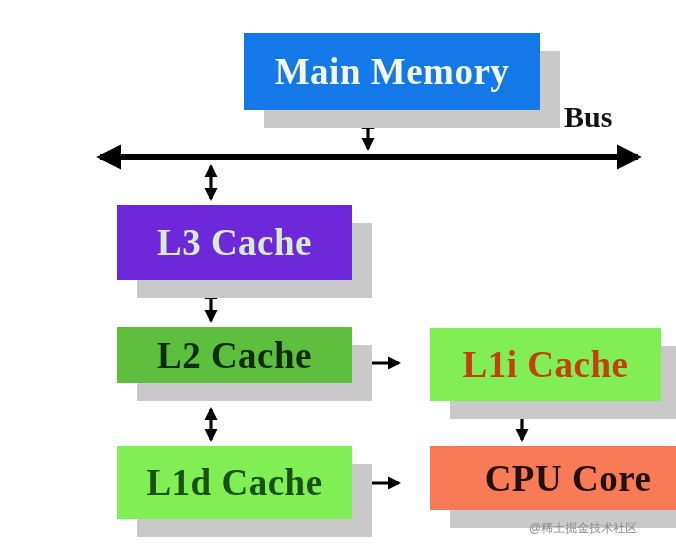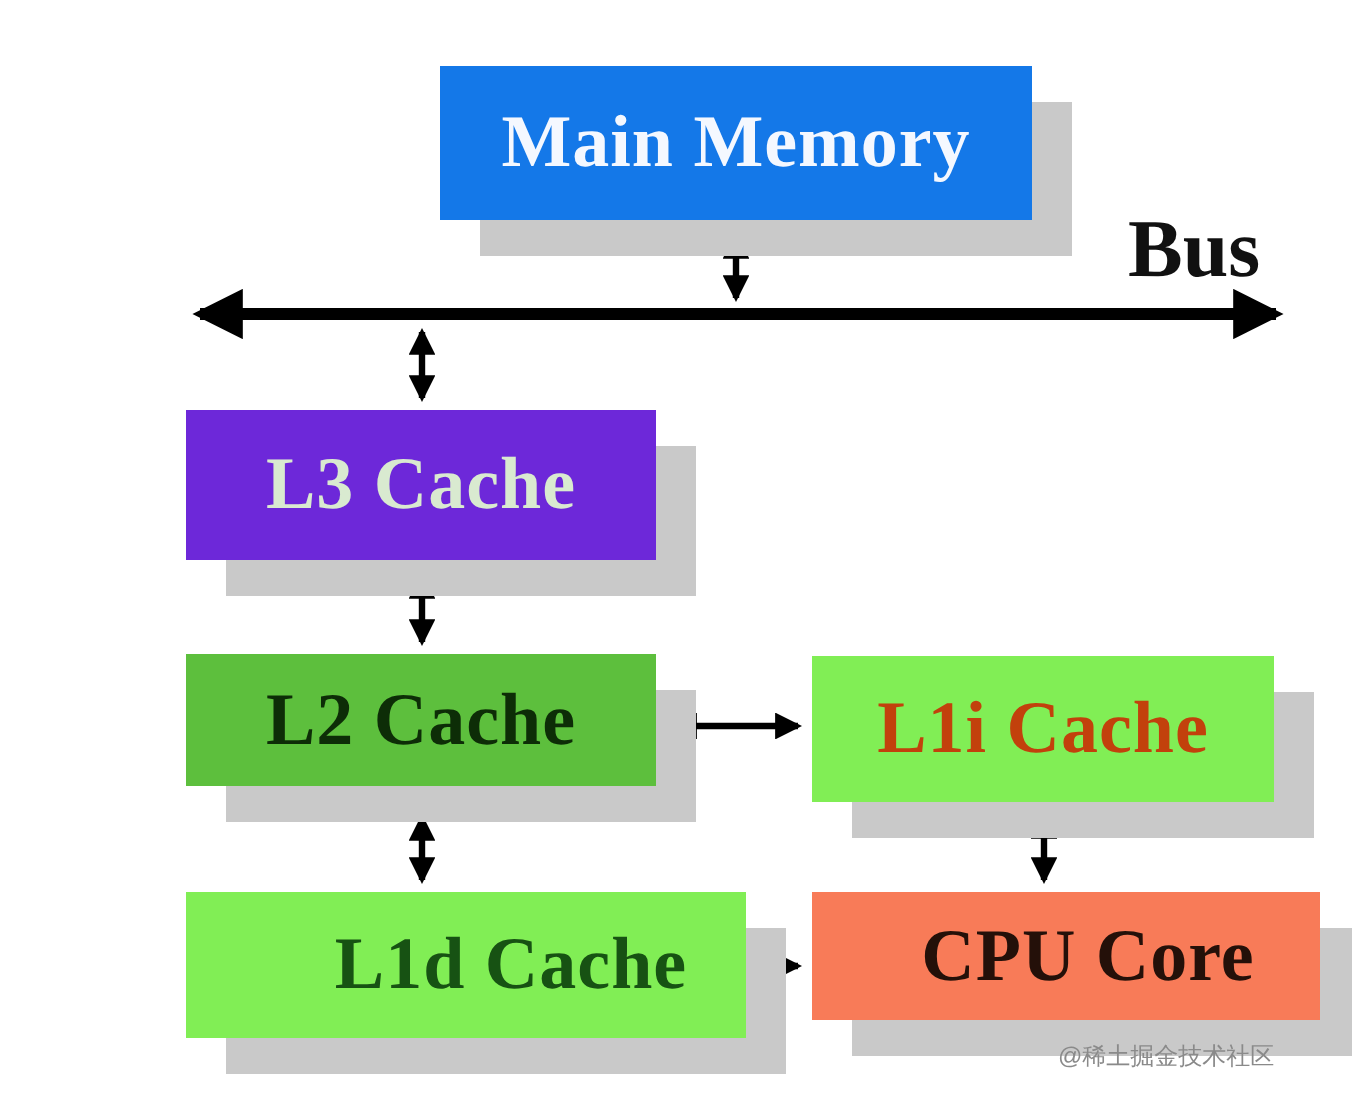--- a/index.html
+++ b/index.html
@@ -27,33 +27,34 @@
     position: absolute;
     box-shadow: 20px 18px 0 #c9c9c9;
     display: flex;
     align-items: center;
     justify-content: center;
     font-weight: bold;
     font-size: 37px;
     letter-spacing: 0.5px;
     white-space: nowrap;
     z-index: 2;
+    margin-left: 24px;
   }
   .node-main-memory { left: 220px; top: 33px;  width: 296px; height: 77px; }
   .node-l3          { left: 93px;  top: 205px; width: 235px; height: 75px; }
-  .node-l2          { left: 93px;  top: 327px; width: 235px; height: 66px; }
+  .node-l2          { left: 93px;  top: 327px; width: 235px; height: 56px; }
   .node-l1i         { left: 406px; top: 328px; width: 231px; height: 73px; }
-  .node-l1d         { left: 93px;  top: 446px; width: 235px; height: 73px; padding-left: 45px; }
+  .node-l1d         { left: 93px;  top: 446px; width: 235px; height: 73px; }
   .node-cpu         { left: 406px; top: 446px; width: 232px; height: 64px; padding-left: 22px; }
   .bus-label {
     position: absolute;
     left: 564px;
     top: 100px;
     font-weight: bold;
-    font-size: 41px;
+    font-size: 30px;
     color: #111111;
     z-index: 2;
   }
   .watermark {
     position: absolute;
     left: 529px;
     top: 520px;
     font-family: "Liberation Sans", "DejaVu Sans", sans-serif;
     font-size: 12px;
     color: #8a8a8a;

